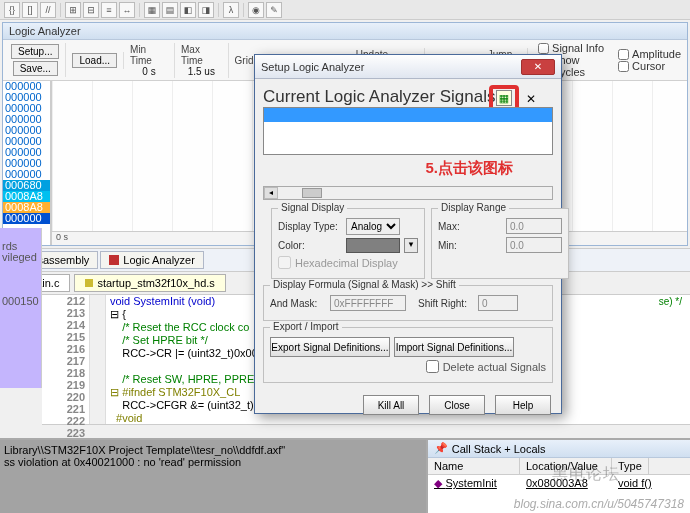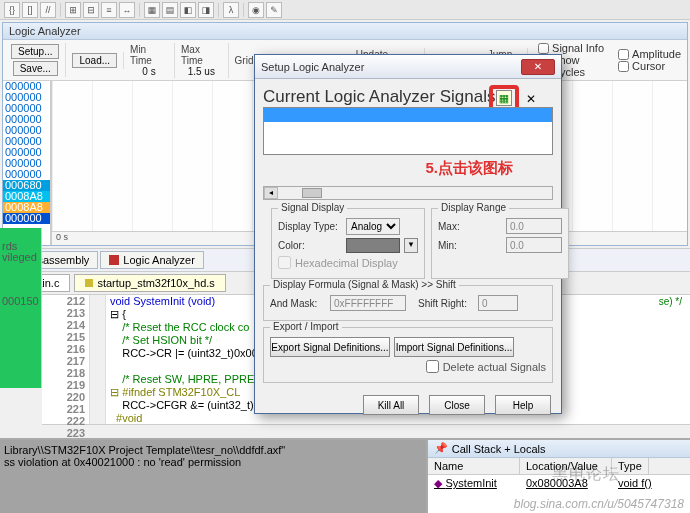--- a/index.html
+++ b/index.html
@@ -42,21 +42,21 @@
 .file-tab .dot{width:8px;height:8px;background:#3a8;}
 .file-tab .doty{width:8px;height:8px;background:#cb3;}
 
 
 .code-wrap{ display:flex; height:130px; background:#fff; border-bottom:1px solid #ccc;}
 .code-gutter{ width:48px; background:#fff; border-right:1px solid #ddd; font-size:10px; color:#888; text-align:right; padding-right:4px;}
 .code-gutter div{line-height:12px;font-weight:bold;}
 .code-mark{ width:16px; background:#f0f0f0; border-right:1px solid #ddd;}
 .code-body{ flex:1; font-family: Consolas, monospace; font-size:11px; line-height:12px; padding-left:4px; white-space:pre; overflow:hidden; color:#000;}
 .kw{color:#0000cc;} .cm{color:#008000;} .pp{color:#808000;}
-.left-sidebar{ position:absolute; left:0; top:228px; width:42px; height:160px; background:#22c55e; border-right:1px solid #ccc; font-size:9px; color:#555; padding:2px;}
+.left-sidebar{ position:absolute; left:0; top:228px; width:42px; height:160px; background:#c4b5fd; border-right:1px solid #ccc; font-size:9px; color:#555; padding:2px;}
 .left-sidebar div{line-height:11px; white-space:nowrap; overflow:hidden;}
 
 
 .bottom-wrap{ position:absolute; bottom:0; left:0; right:0; height:75px; display:flex; border-top:2px solid #aaa;}
 .out-pane{ flex:1; background:#a3a3a3; border-right:2px solid #aaa; font-family:Consolas,monospace; font-size:10px; padding:4px; overflow:hidden;}
 .calls-pane{ width:262px; background:#fff; display:flex; flex-direction:column;}
 .calls-hdr{ background:linear-gradient(#e8f0fa,#d0dff0); padding:2px 6px; font-size:10px; border-bottom:1px solid #b8c8dc; display:flex; align-items:center; gap:4px;}
 .calls-cols{ display:flex; background:#f0f0f0; border-bottom:1px solid #ccc; font-size:10px;}
 .calls-cols div{ padding:2px 6px; border-right:1px solid #ccc;}
 .calls-row{ display:flex; font-size:10px; padding:2px 0;text-decoration:underline;}
@@ -247,21 +247,21 @@
       <div>221</div>
       <div>222</div>
       <div>223</div>
       <div>224</div>
       <div>225</div>
   </div>
   <div class="code-mark"></div>
   <div class="code-body"><span class="kw">void SystemInit (void)</span>
 <span>⊟ {</span>
 <span class="cm">    /* Reset the RCC clock co</span>
-<span class="cm">    /* Set HSION bit */</span>
+<span class="cm">    /* Set HPRE bit */</span>
 <span>    RCC-&gt;CR |= (uint32_t)0x00</span>
 <span></span>
 <span class="cm">    /* Reset SW, HPRE, PPRE1,</span>
 <span class="pp">⊟ #ifndef STM32F10X_CL</span>
 <span>    RCC-&gt;CFGR &amp;= (uint32_t)0x</span>
 <span class="pp">  #void</span>
 
 
 <span></span>
 </div>

